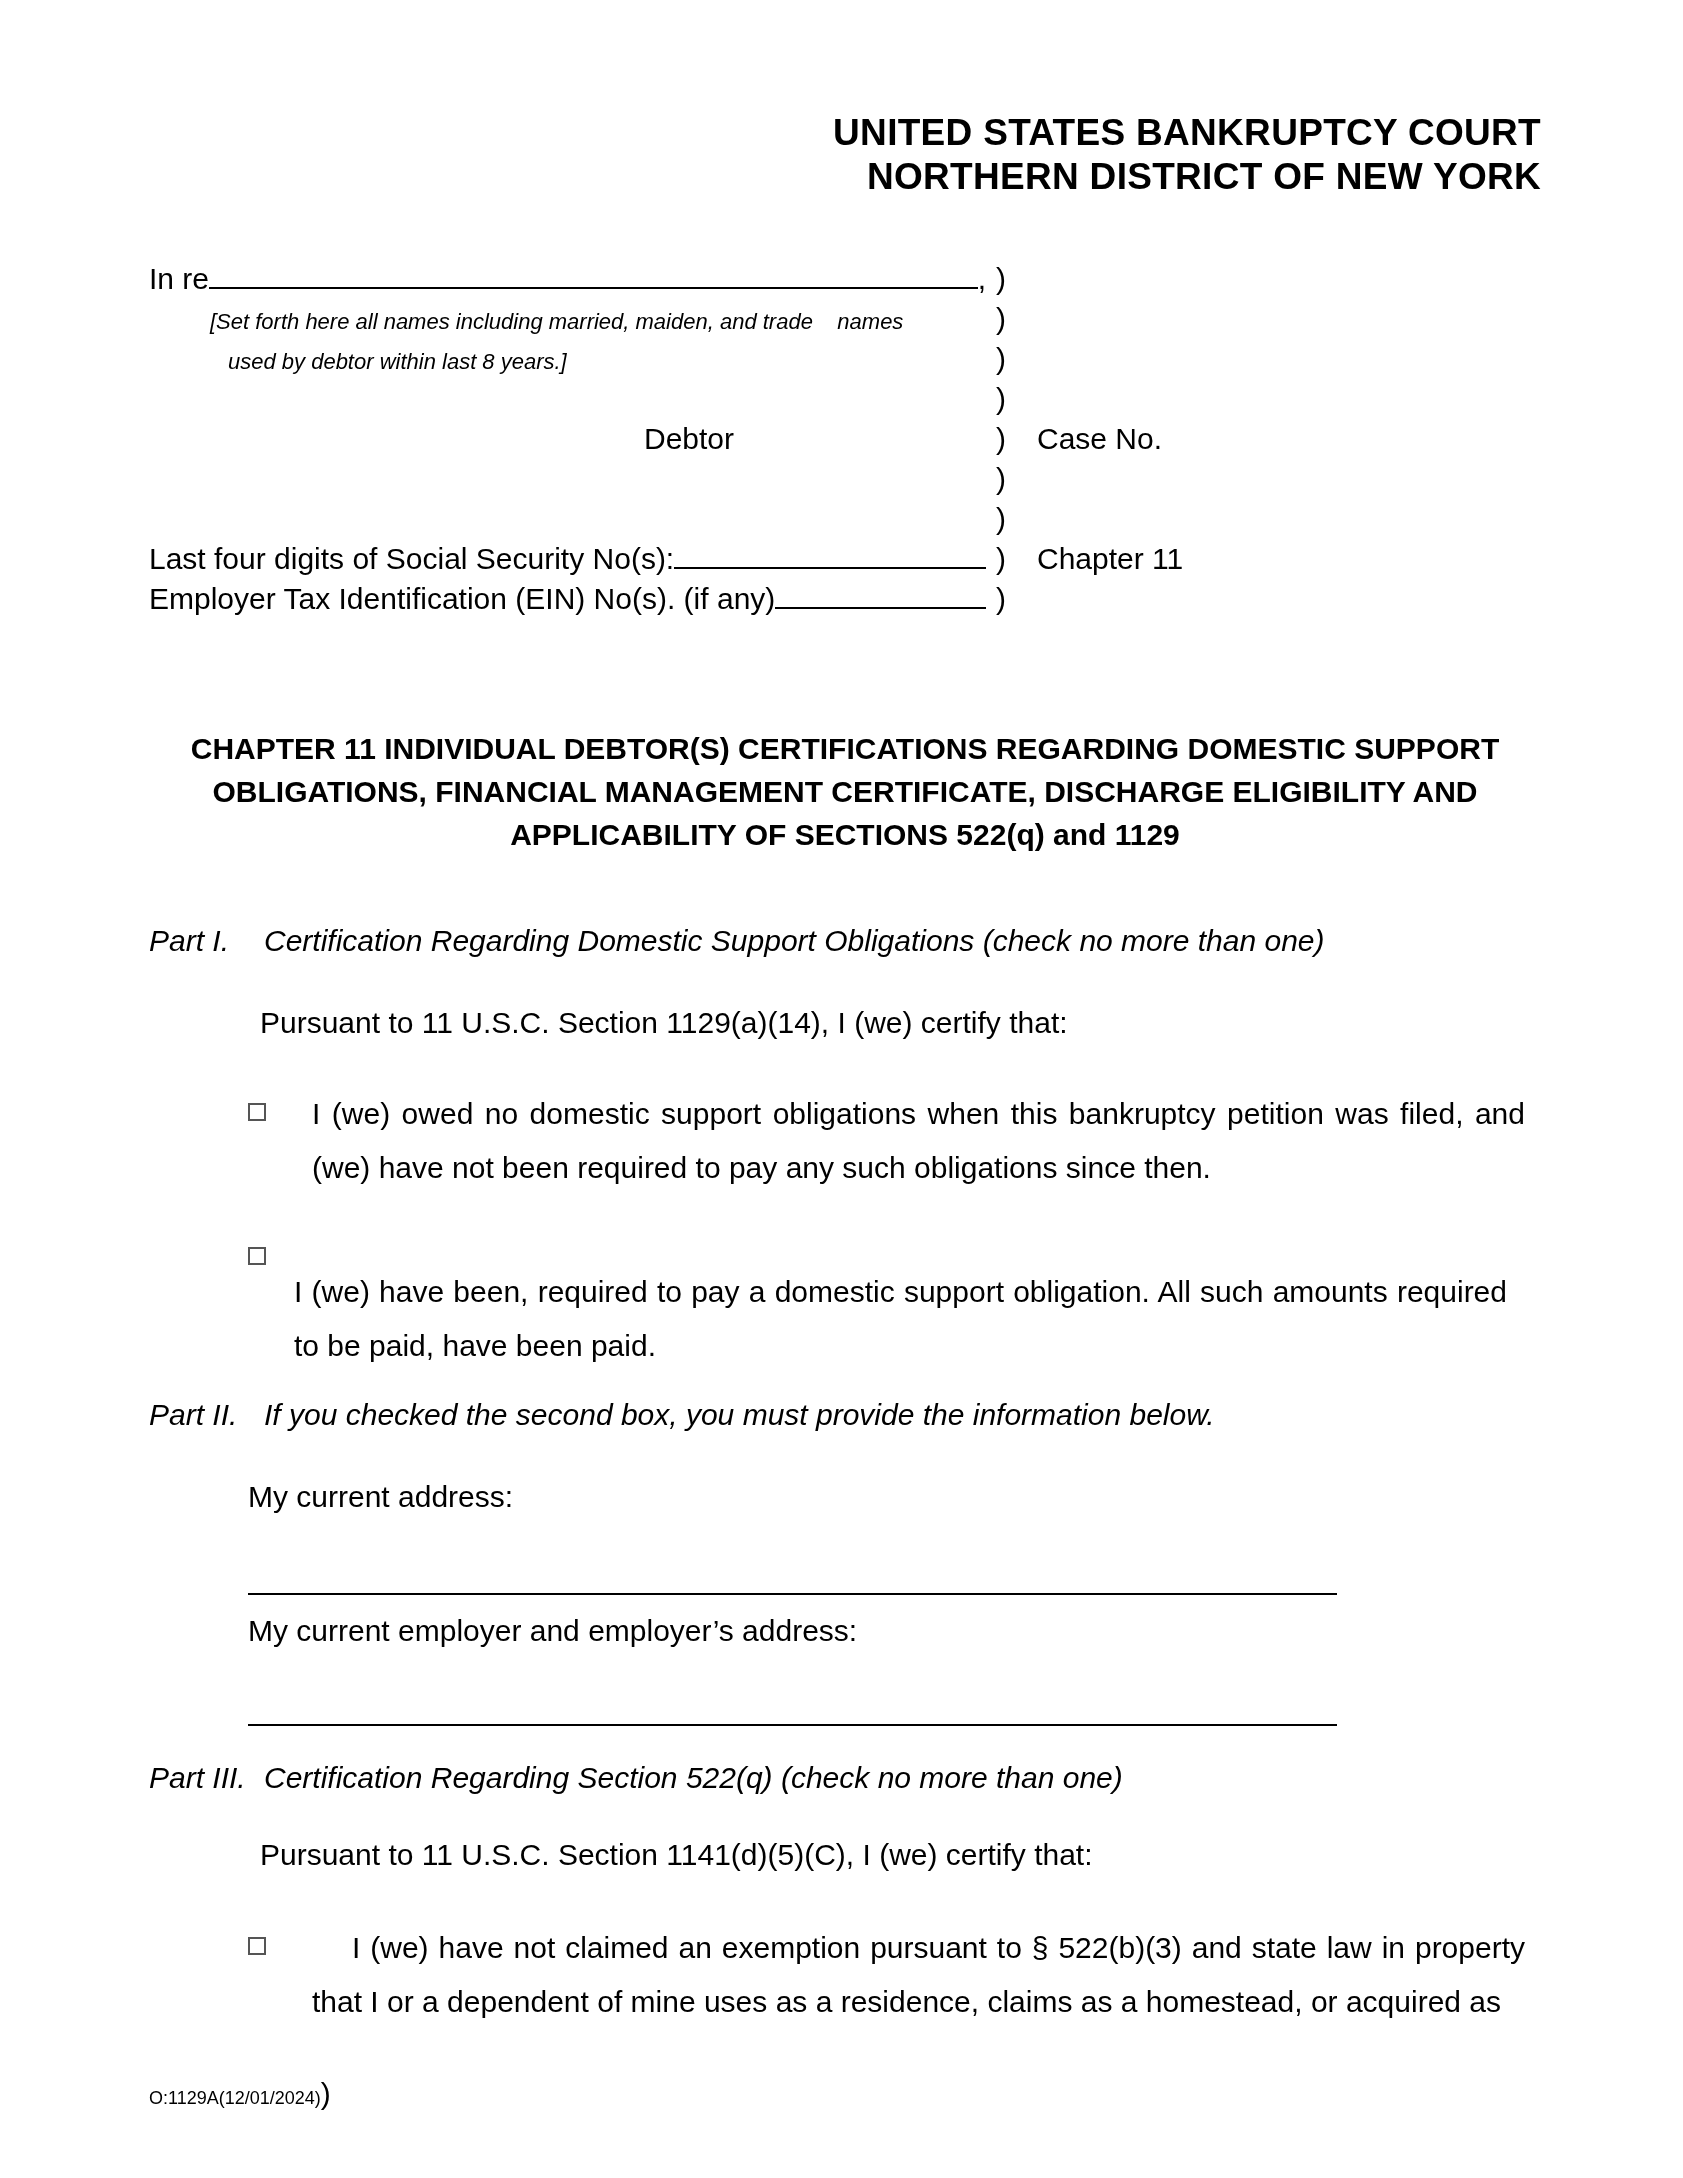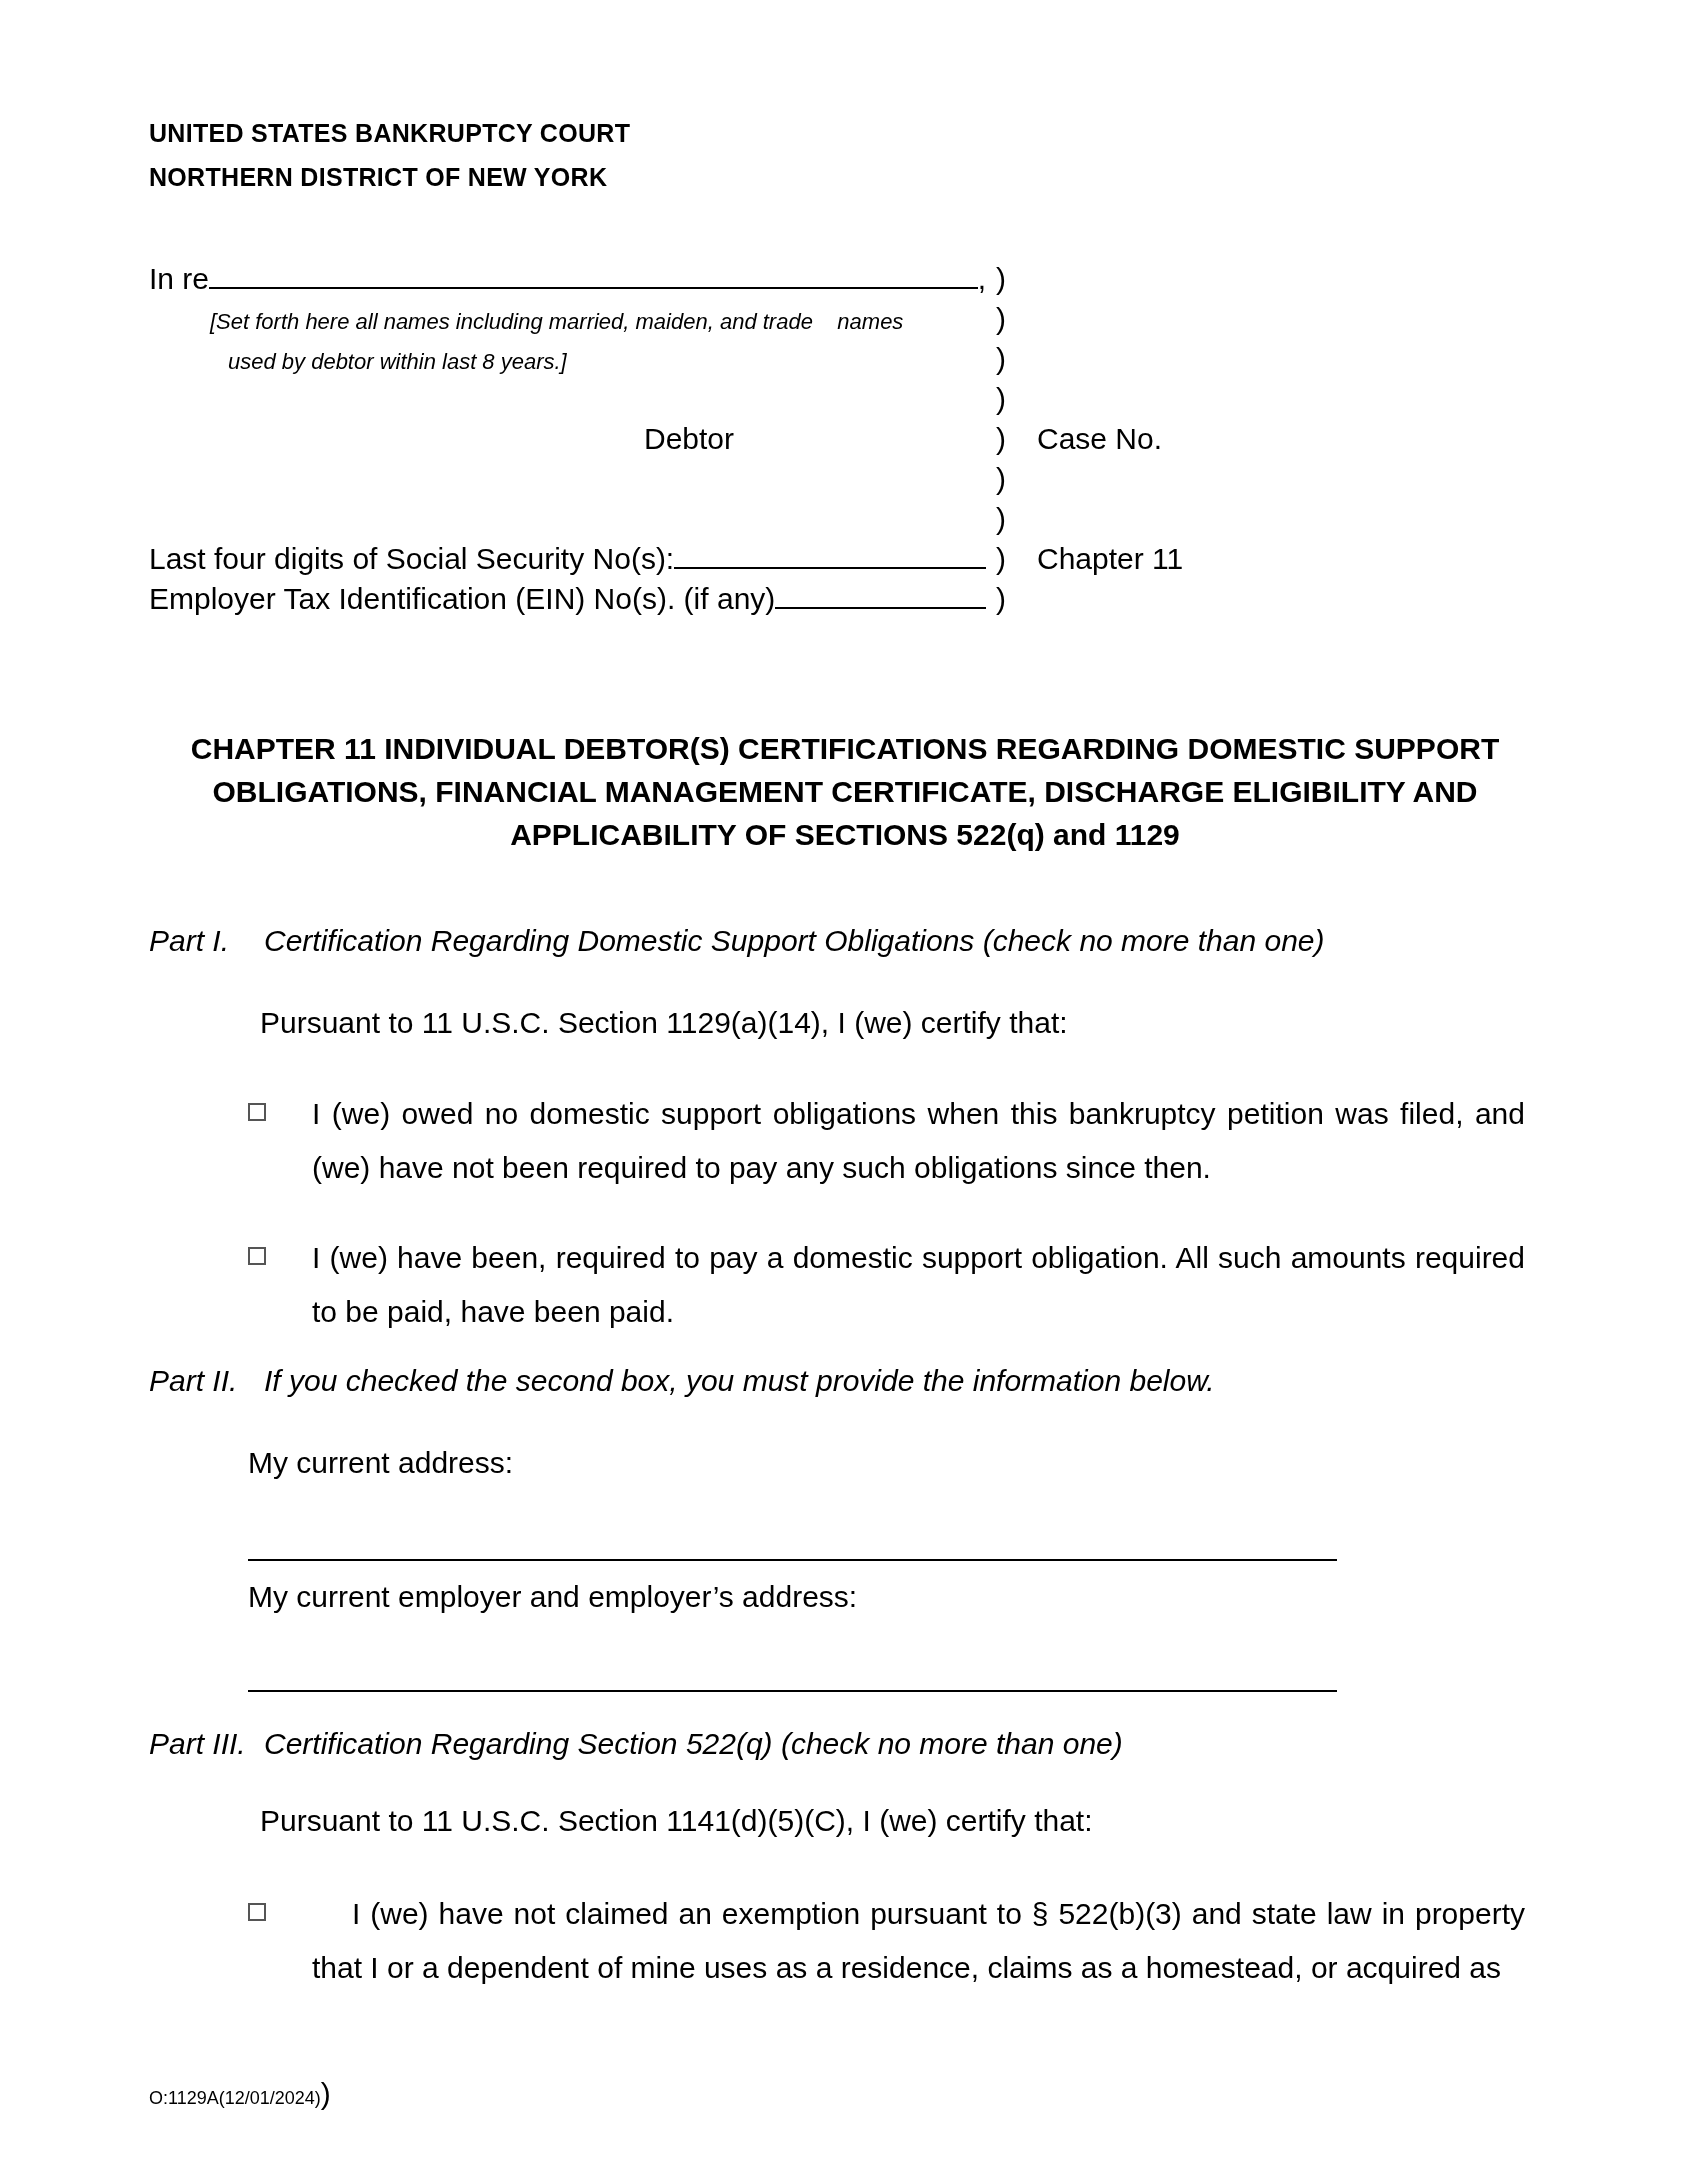--- a/index.html
+++ b/index.html
@@ -6,21 +6,21 @@
   html, body { background: #e8e8e8; }
   body { width: 1683px; }
   .page {
     width: 1683px; height: 2178px;
     background: #ffffff; color: #000000;
     position: relative; overflow: hidden;
     font-family: "Liberation Sans", "DejaVu Sans", sans-serif;
     font-size: 30px;
     padding: 111px 142px 0 149px;
   }
-  .header { text-align: left; font-weight: bold; font-size: 25px; line-height: 44px; letter-spacing: 0.3px; }
+  .header { text-align: right; font-weight: bold; font-size: 37px; line-height: 44px; letter-spacing: 0.3px; }
 
   .caption { margin-top: 63px; }
   .cap-row { display: flex; align-items: baseline; height: 40px; }
   .cap-left { width: 837px; flex: none; display: flex; align-items: baseline; }
   .cap-paren { width: 51px; flex: none; padding-left: 10px; }
   .cap-right { flex: 1; }
   .fill-line { flex: 1; border-bottom: 2px solid #000; align-self: baseline; }
   .note { font-size: 22px; font-style: italic; white-space: pre; }
   .pad-note1 { padding-left: 61px; }
   .pad-note2 { padding-left: 79px; }
@@ -32,21 +32,21 @@
   .part-label { width: 115px; flex: none; }
   .mt-part1 { margin-top: 65px; }
   .mt-part2 { margin-top: 22px; }
   .mt-part3 { margin-top: 32px; }
   .pursuant { line-height: 40px; margin-left: 111px; }
   .mt-purs1 { margin-top: 42px; }
   .mt-purs3 { margin-top: 37px; }
 
   .cb-row { display: flex; margin-left: 99px; }
   .mt-cb1 { margin-top: 44px; }
-  .mt-cb2 { margin-top: 36px; }
+  .mt-cb2 { margin-top: 36px; flex-direction: column; }
   .mt-cb3 { margin-top: 46px; }
   .cb-box { flex: none; width: 18px; height: 18px; border: 2px solid #555; margin-top: 16px; background: #fff; }
   .cb-text { margin-left: 46px; width: 1213px; text-align: justify; line-height: 54px; }
   .indent-first { text-indent: 40px; }
 
   .sect-label { margin: 42px 0 0 99px; line-height: 40px; }
   .mt-empl { margin-top: 16px; }
   .blank-line { width: 1089px; margin-left: 99px; border-bottom: 2px solid #000; height: 0; }
   .mt-line1 { margin-top: 76px; }
   .mt-line2 { margin-top: 73px; }

